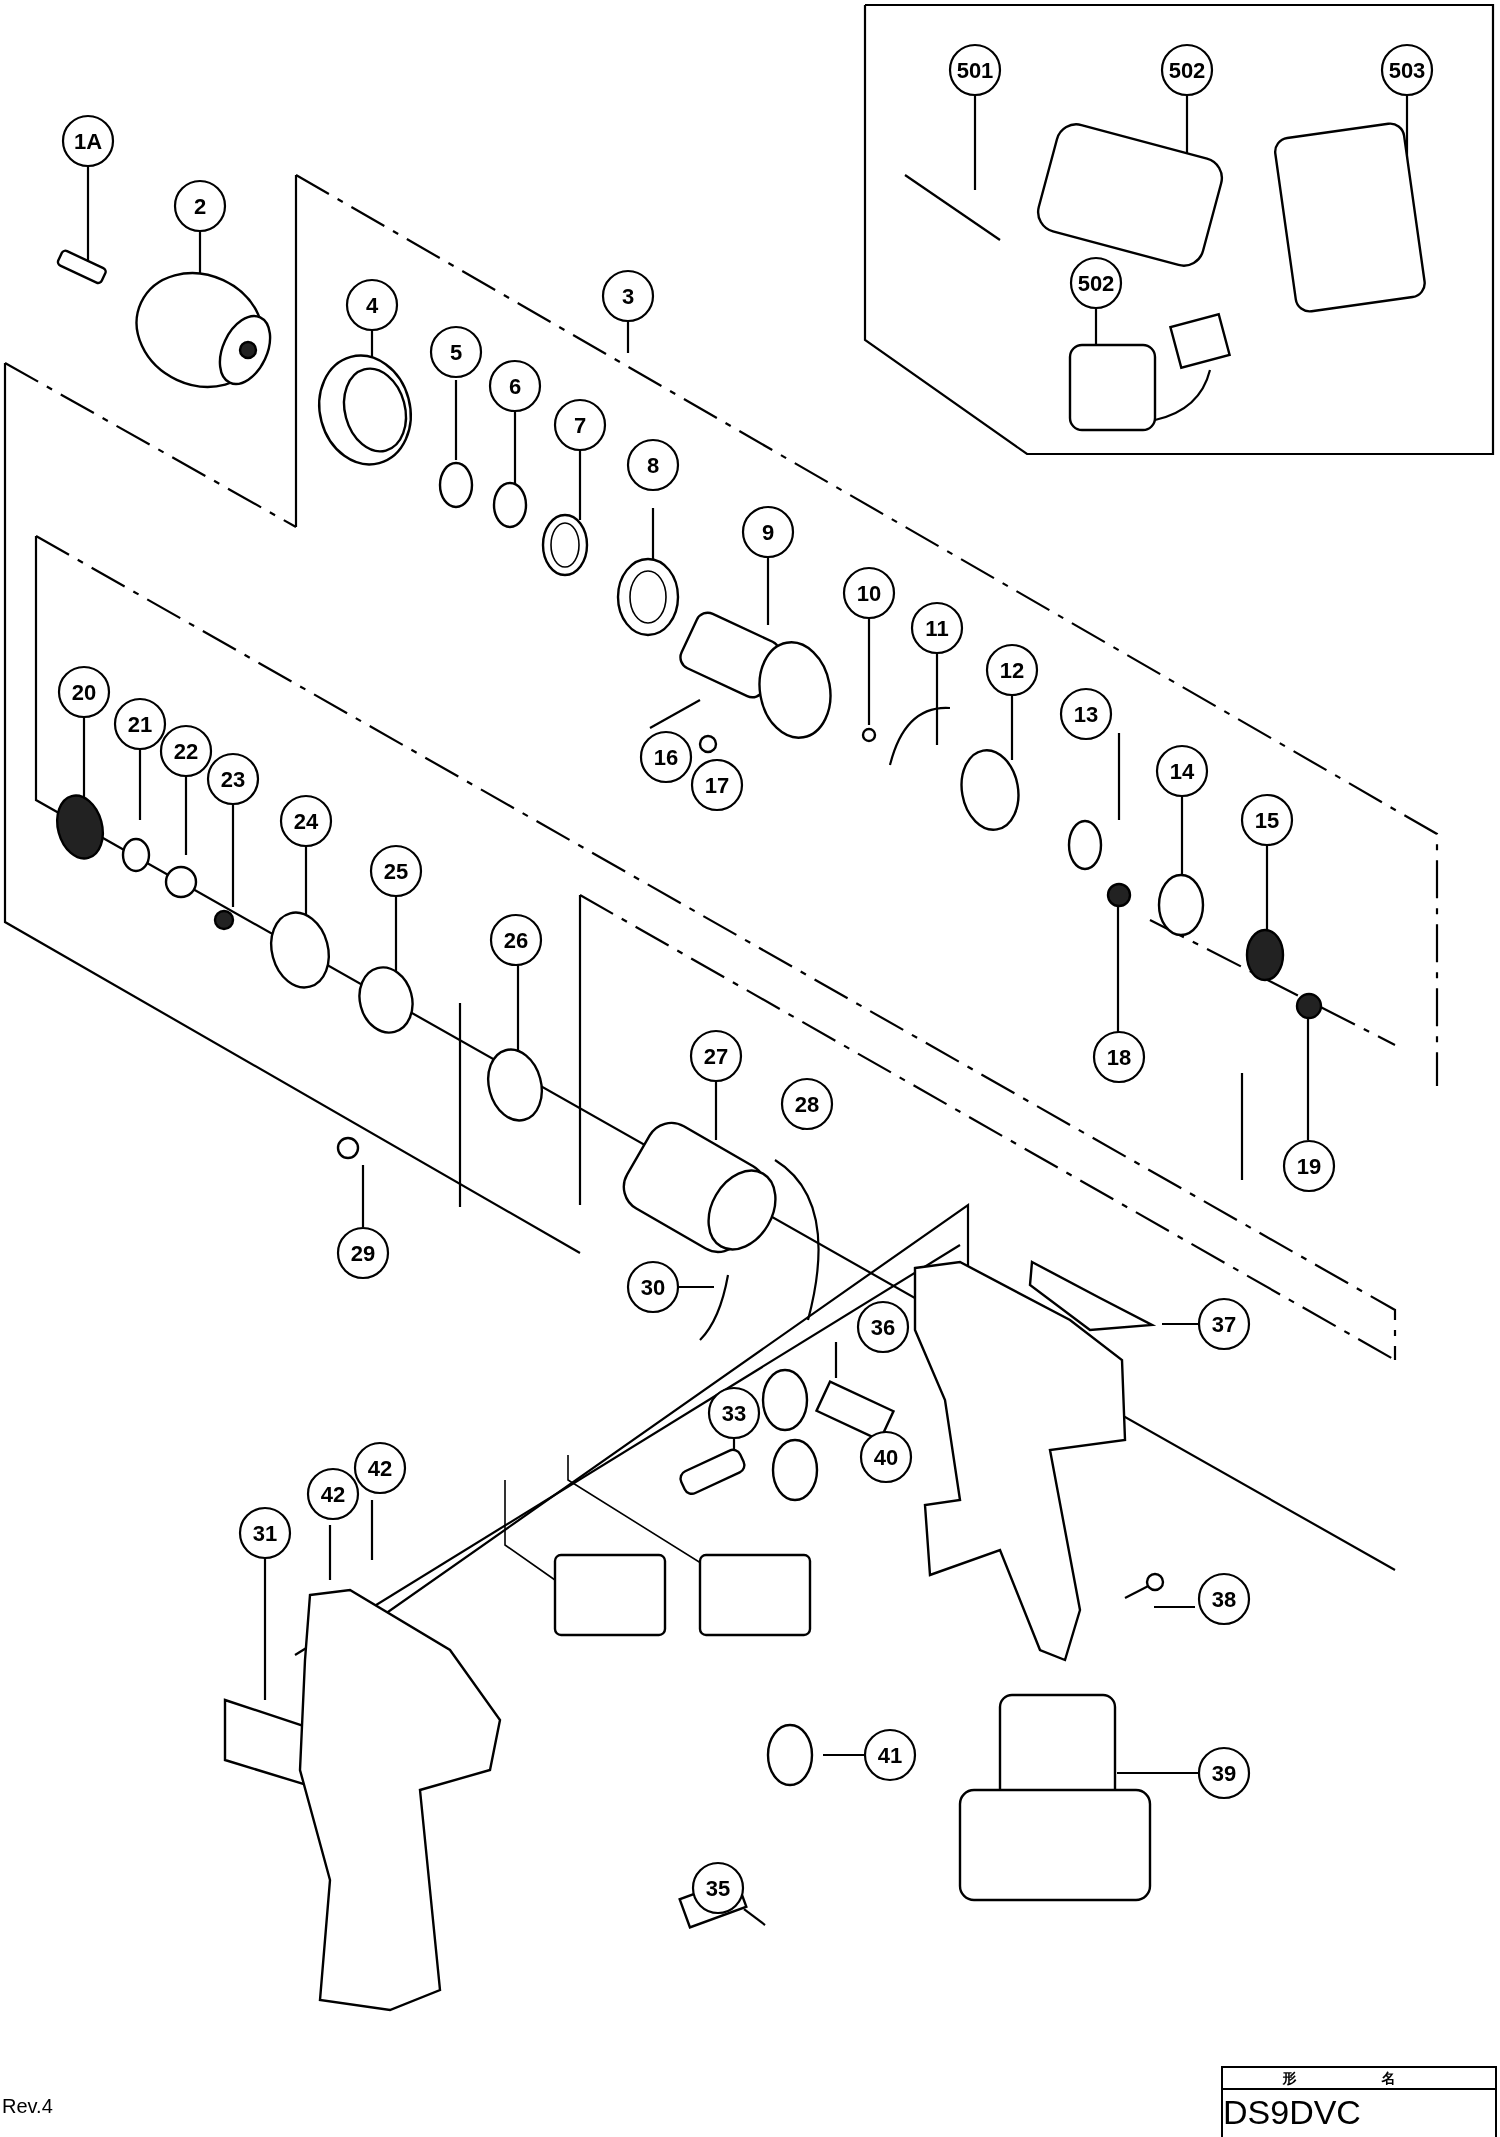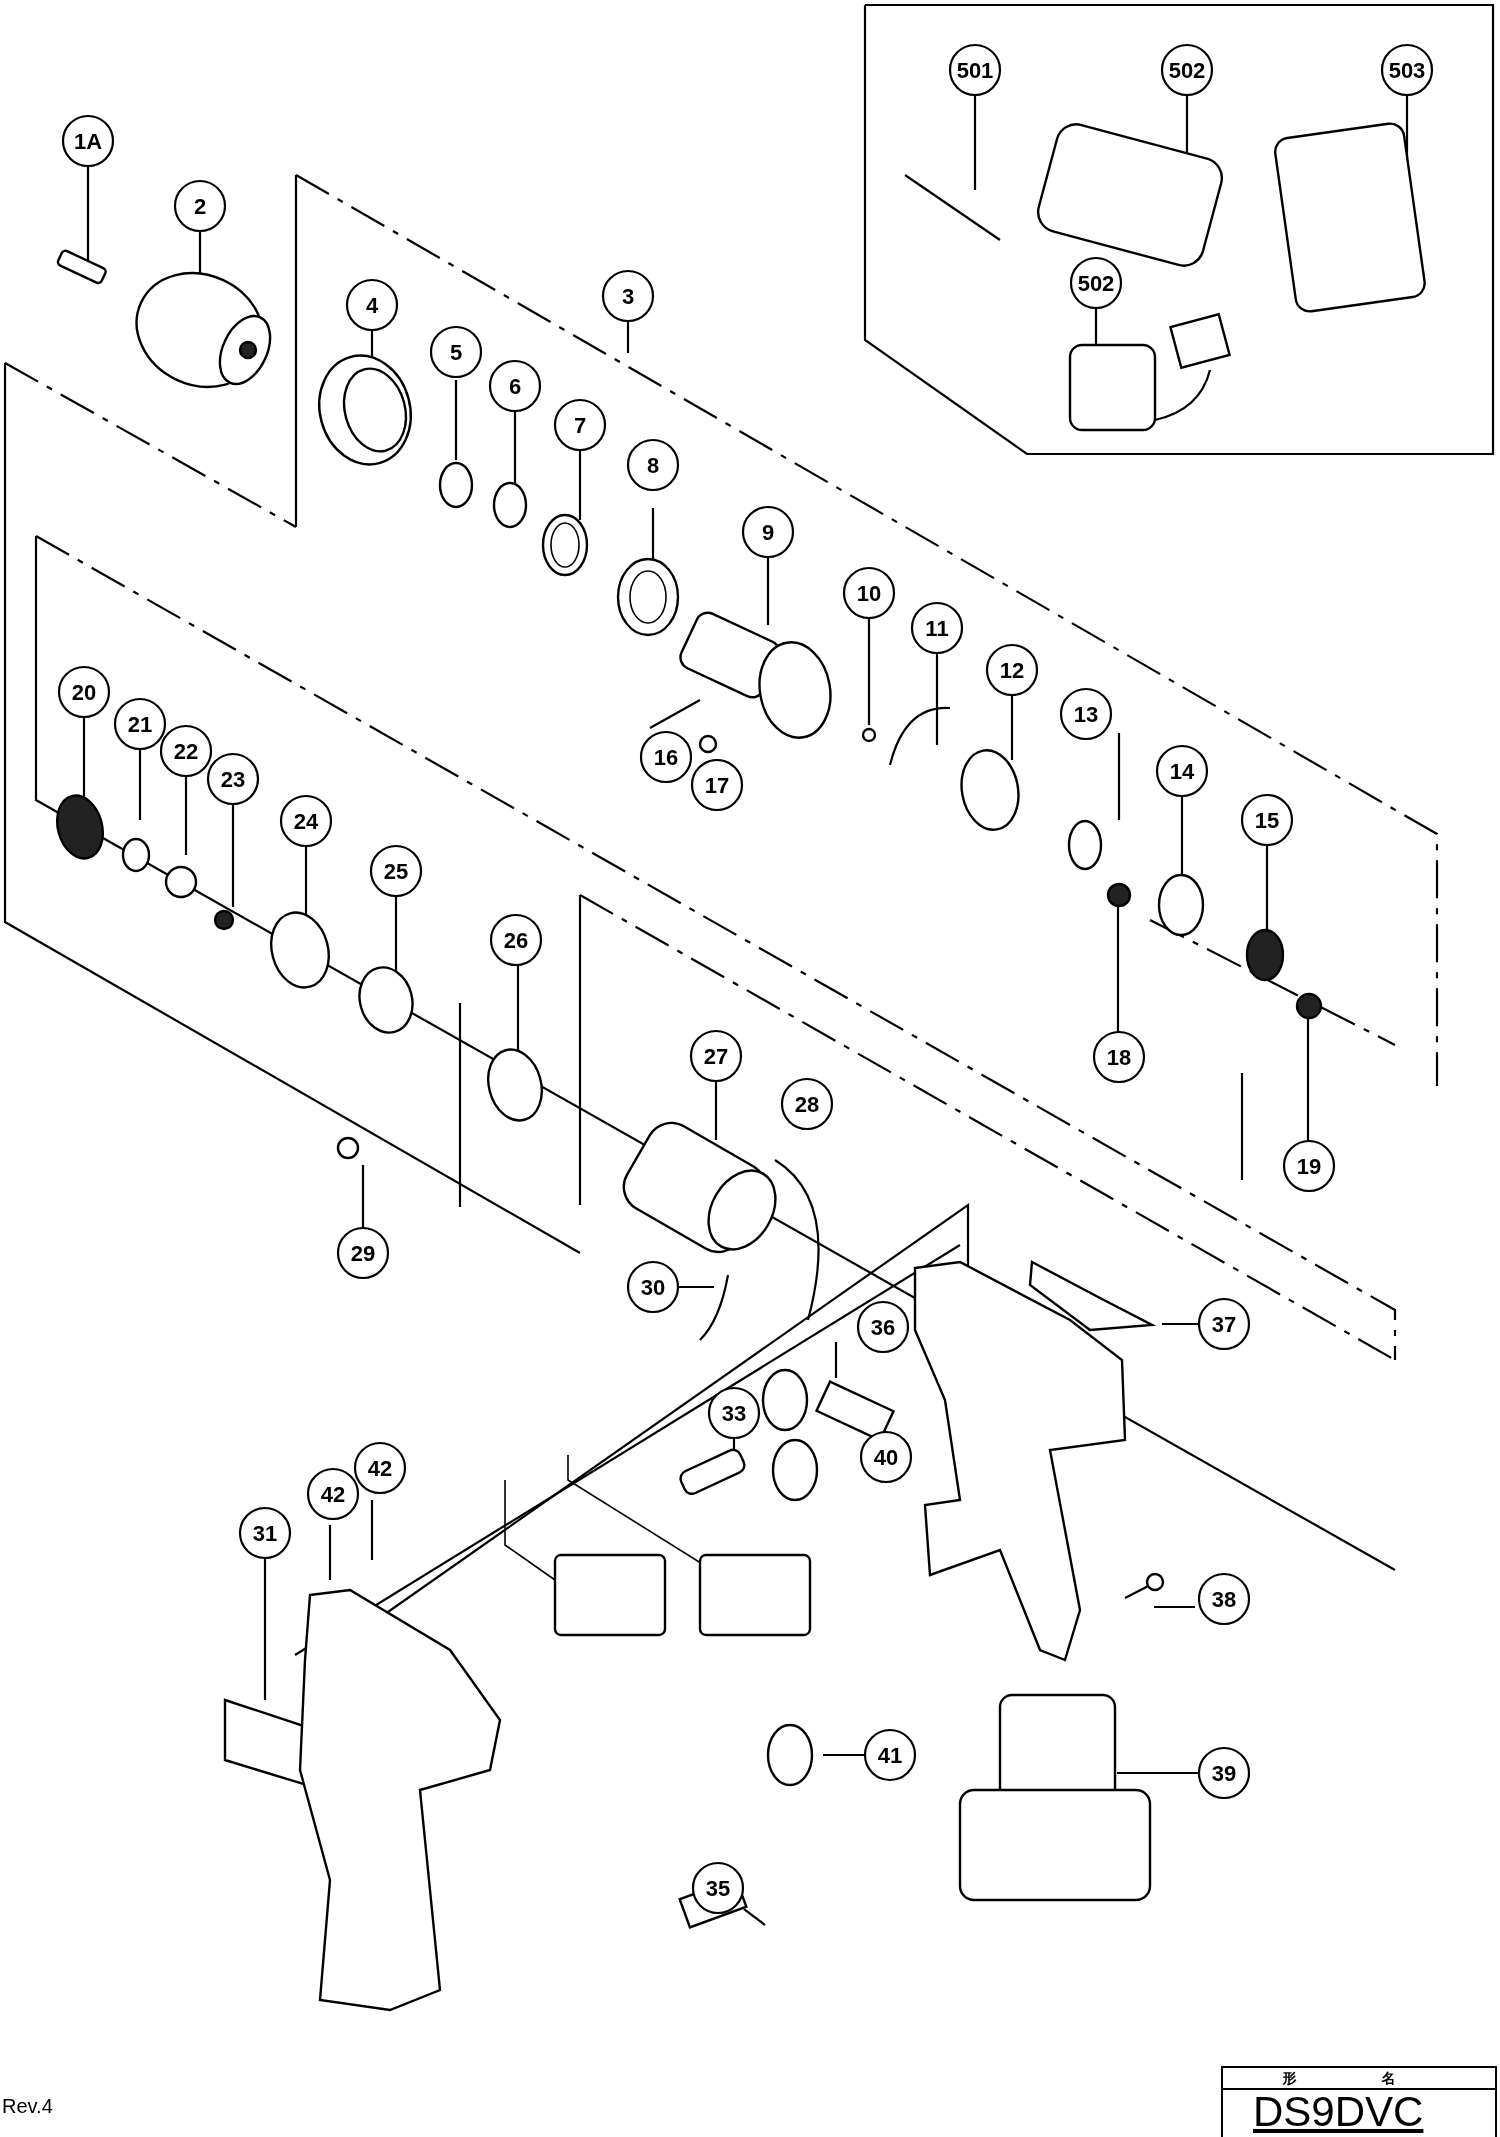--- a/index.html
+++ b/index.html
@@ -14,22 +14,22 @@
   .bub circle { fill:#fff; stroke:#000; stroke-width:2.2; }
   .bub text { font-family:"Liberation Sans", sans-serif; font-weight:bold; font-size:22px;
               text-anchor:middle; dominant-baseline:central; fill:#000; }
   .rev { position:absolute; left:2px; top:2095px; font-weight:normal; font-size:20px;
          font-family:"Liberation Sans", sans-serif; }
   .model-box { position:absolute; left:1221px; top:2066px; width:276px; height:88px;
                border:2.5px solid #000; box-sizing:border-box; background:#fff; }
   .model-head { height:20px; border-bottom:2.5px solid #000; font-size:14px; font-weight:bold;
                 text-align:center; line-height:20px; letter-spacing:40px;
                 font-family:"DejaVu Sans", sans-serif; }
-  .model-name { font-size:42px; line-height:44px; padding-left:30px;
-                font-family:"Liberation Sans", sans-serif;text-decoration:underline; }
+  .model-name { font-size:34px; line-height:44px; 
+                font-family:"Liberation Sans", sans-serif; }
 </style>
 </head>
 <body>
 
 <svg id="diagram" viewBox="0 0 1500 2137" xmlns="http://www.w3.org/2000/svg">
 
   <polyline class="ln" points="865,5 1493,5 1493,454 1027,454 865,340 865,5"></polyline>
 
   <polyline class="dash" points="296,175 1437,834 1437,1086"></polyline>
   <polyline class="ln" points="296,175 296,527"></polyline>

